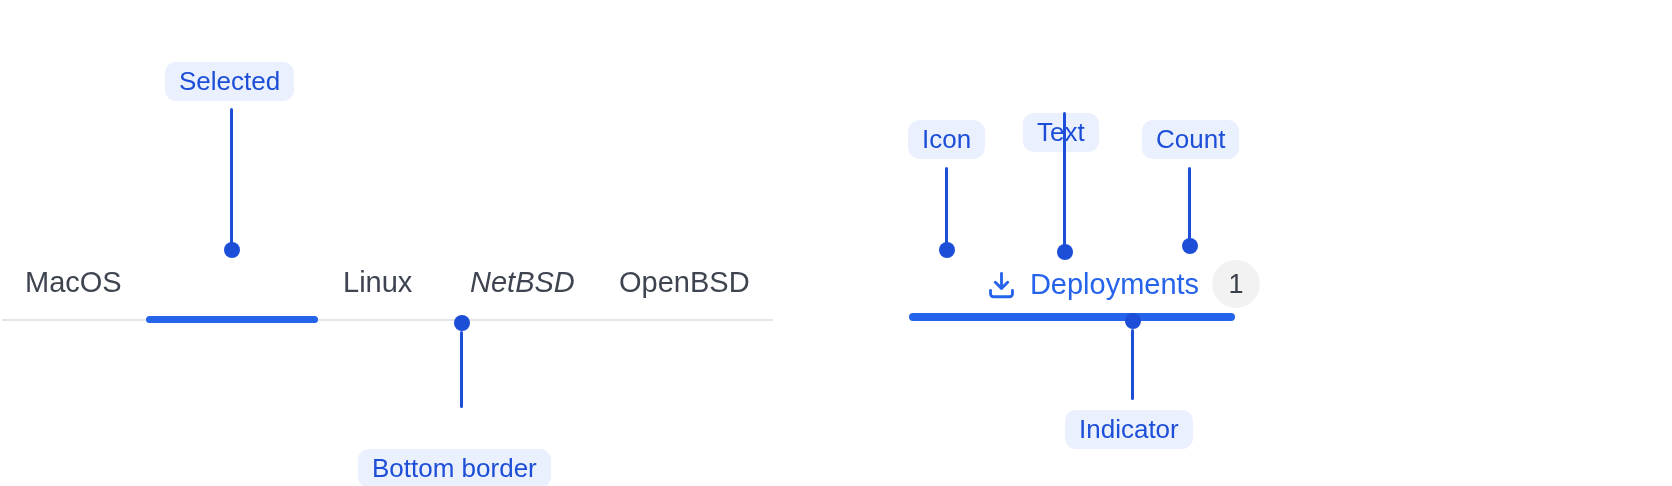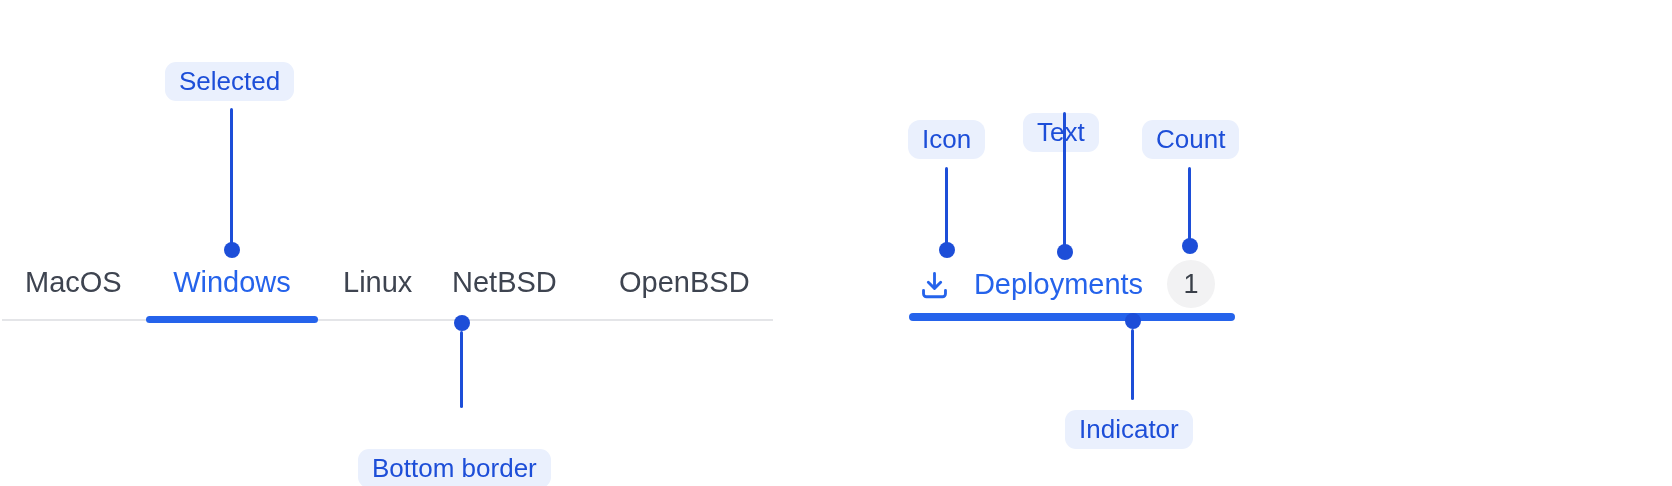--- a/index.html
+++ b/index.html
@@ -73,26 +73,26 @@
     position:absolute;
     left:146px;top:316px;
     width:172px;height:7px;
     border-radius:4px;
     background:var(--accent-blue);
   }
 
   
   .anatomy-tab{
     position:absolute;
-    left:904px;top:258px;
+    left:960px;top:258px;
     width:326px;height:52px;
     display:flex;
     align-items:center;
     justify-content:center;
-    gap:24px;
+    gap:13px;
     cursor:pointer;
   }
   .anatomy-tab .dl-icon{
     width:31px;height:31px;
     color:var(--accent-blue);
     flex:0 0 auto;
   }
   .anatomy-tab .tab-text{
     font-size:29px;
     font-weight:500;
@@ -122,23 +122,22 @@
 </head>
 <body>
 
 <div class="canvas">
 
   <div class="ann-pill" style="left:165px;top:62px;">Selected</div>
   <div class="ann-line" style="left:230px;top:108px;height:136px;"></div>
   <div class="ann-dot" style="left:224px;top:242px;"></div>
 
   <span class="tab-label" style="left:25px;">MacOS</span>
-  <span class="tab-label selected" style="left:146px;width:172px;text-align:center;">Windows</span>
   <span class="tab-label" style="left:343px;">Linux</span>
-  <span class="tab-label" style="left:452px;">NetBSD</span>
+  <span class="tab-label" style="left:470px;font-style:italic;">NetBSD</span>
   <span class="tab-label" style="left:619px;">OpenBSD</span>
 
   <div class="tabs-divider"></div>
   <div class="tab-underline"></div>
 
   <div class="ann-dot" style="left:454px;top:315px;"></div>
   <div class="ann-line" style="left:460px;top:331px;height:77px;"></div>
   <div class="ann-pill" style="left:358px;top:413px;margin-top:36px;">Bottom border</div>
 
   <div class="ann-pill" style="left:1023px;top:65px;margin-top:48px;">Text</div>

